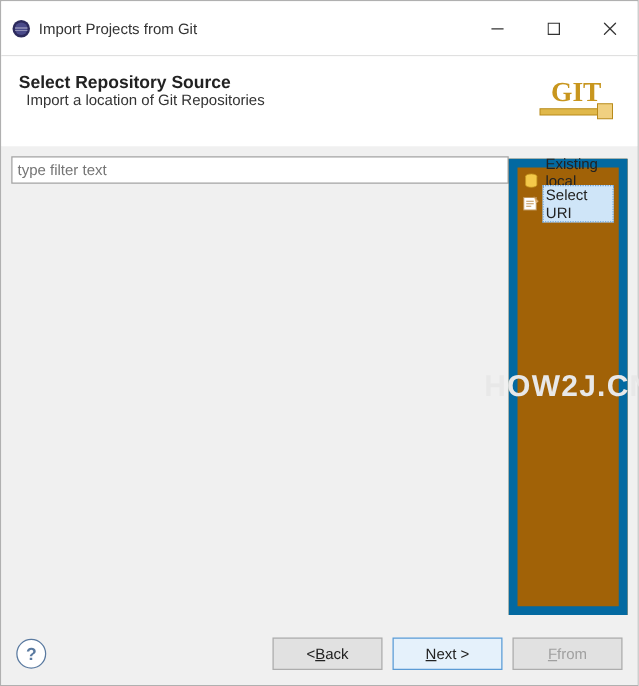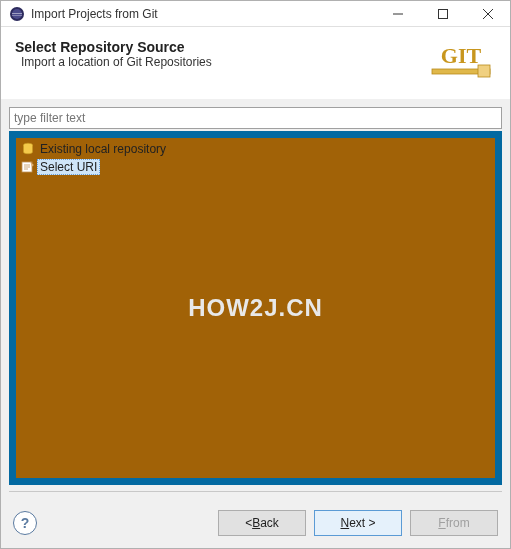--- a/index.html
+++ b/index.html
@@ -13,21 +13,21 @@
     }
     .window {
       border: 1px solid #b0b0b0;
       width: 511px;
       height: 549px;
       display: flex;
       flex-direction: column;
       background: #f0f0f0;
     }
     .titlebar {
-      height: 26px;
+      height: 44px;
       background: #fff;
       display: flex;
       align-items: center;
       padding-left: 8px;
       border-bottom: 1px solid #e0e0e0;
     }
     .titlebar .app-icon {
       width: 16px; height: 16px;
       margin-right: 6px;
     }
@@ -68,21 +68,21 @@
     }
     .git-logo {
       width: 70px; height: 46px;
       display:flex; align-items:center; justify-content:flex-end;
     }
     .content {
       flex: 1;
       background: #f0f0f0;
       padding: 8px;
       display: flex;
-      flex-direction: column;
+      flex-direction: row;
     }
     .filter-input {
       width: 100%;
       height: 22px;
       border: 1px solid #a0a0a0;
       padding: 2px 4px;
       font-size: 12px;
       color: #888;
       background: #fff;
       outline: none;

